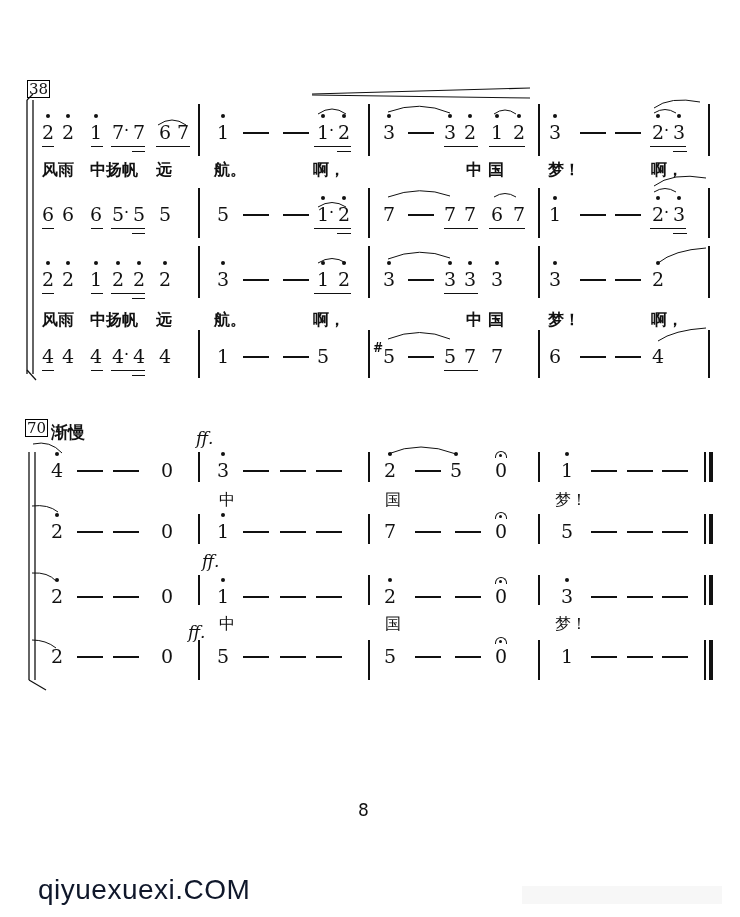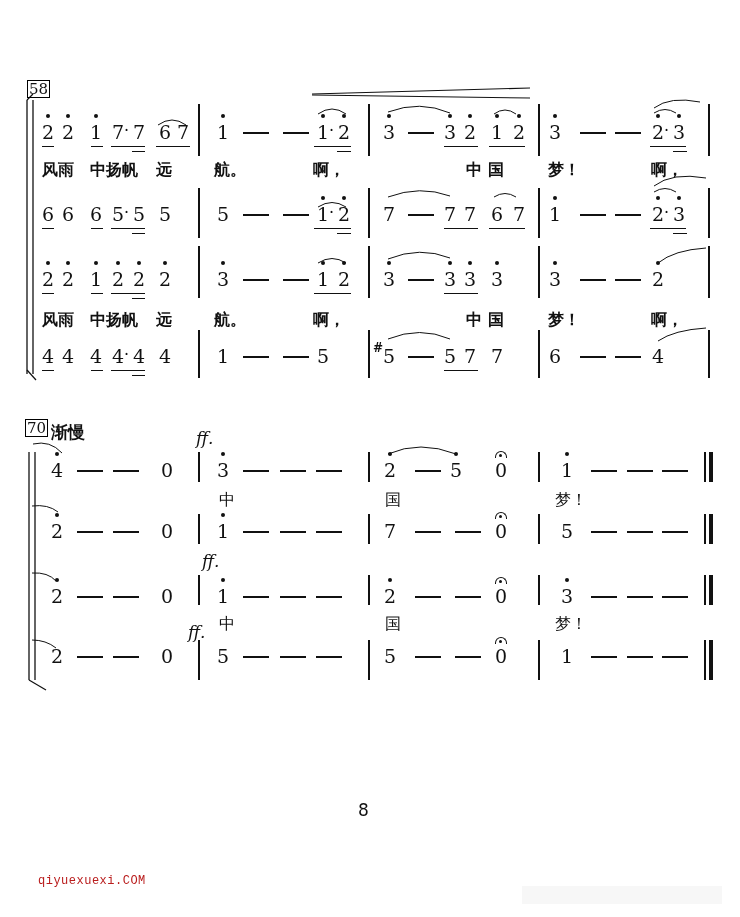--- a/index.html
+++ b/index.html
@@ -15,21 +15,21 @@
   .ul { position:absolute; height:1.4px; background:#111; }
   .bar { position:absolute; width:1.5px; background:#111; }
   .bar-final { position:absolute; width:4px; background:#111; }
   .lyric { position:absolute; font-family:"DejaVu Sans", sans-serif; font-size:16px; font-weight:bold; white-space:pre; }
   .lyric2 { position:absolute; font-family:"DejaVu Sans", sans-serif; font-size:16px; white-space:pre; }
   .dyn { position:absolute; font-family:"DejaVu Serif", serif; font-style:italic; font-size:17px; }
   .sharp { position:absolute; font-size:12px; font-weight:bold; }
   .fermata { position:absolute; width:10px; height:6px; border:1.3px solid #111; border-bottom:none; border-radius:6px 6px 0 0; }
   .fermata::after { content:""; position:absolute; left:3px; top:2px; width:3px; height:3px; background:#111; border-radius:50%; }
   .page-num { position:absolute; font-family:"DejaVu Sans", sans-serif; font-size:17px; }
-  .watermark { position:absolute; font-family:Liberation Mono, monospace; font-size:12px; color:#b91c1c; letter-spacing:0.5px; }
+  .watermark { position:absolute; font-family:Liberation Sans, sans-serif; font-size:28px; color:#0f172a; letter-spacing:0.5px; }
   svg.overlay { position:absolute; left:0; top:0; }
 </style>
 </head>
 <body>
 
 <svg class="overlay" width="740" height="917">
 
   <line x1="27" y1="100" x2="27" y2="374" stroke="#111" stroke-width="1.3"></line>
   <line x1="33" y1="100" x2="33" y2="374" stroke="#111" stroke-width="1.3"></line>
   <path d="M27 100 L33 94" stroke="#111" stroke-width="1.2" fill="none"></path>
@@ -59,21 +59,21 @@
   <line x1="35" y1="452" x2="35" y2="680" stroke="#111" stroke-width="1.3"></line>
   <path d="M29 680 L46 690" stroke="#111" stroke-width="1.2" fill="none"></path>
 
   <path d="M33 444 Q50 440 62 453" stroke="#111" fill="none" stroke-width="1"></path>
   <path d="M32 506 Q48 504 58 512" stroke="#111" fill="none" stroke-width="1"></path>
   <path d="M32 573 Q48 572 56 581" stroke="#111" fill="none" stroke-width="1"></path>
   <path d="M32 640 Q46 640 56 648" stroke="#111" fill="none" stroke-width="1"></path>
   <path d="M388 454 Q420 440 456 454" stroke="#111" fill="none" stroke-width="1"></path>
 </svg>
 
-<div class="mnum" style="left:27px;top:80px;">58</div>
+<div class="mnum" style="left:27px;top:80px;">38</div>
 
 <div class="bar" style="left:198px;top:104px;height:52px;"></div>
 <div class="bar" style="left:368px;top:104px;height:52px;"></div>
 <div class="bar" style="left:538px;top:104px;height:52px;"></div>
 <div class="bar" style="left:708px;top:104px;height:52px;"></div>
 <div class="bar" style="left:198px;top:188px;height:50px;"></div>
 <div class="bar" style="left:368px;top:188px;height:50px;"></div>
 <div class="bar" style="left:538px;top:188px;height:50px;"></div>
 <div class="bar" style="left:708px;top:188px;height:50px;"></div>
 <div class="bar" style="left:198px;top:246px;height:52px;"></div>

